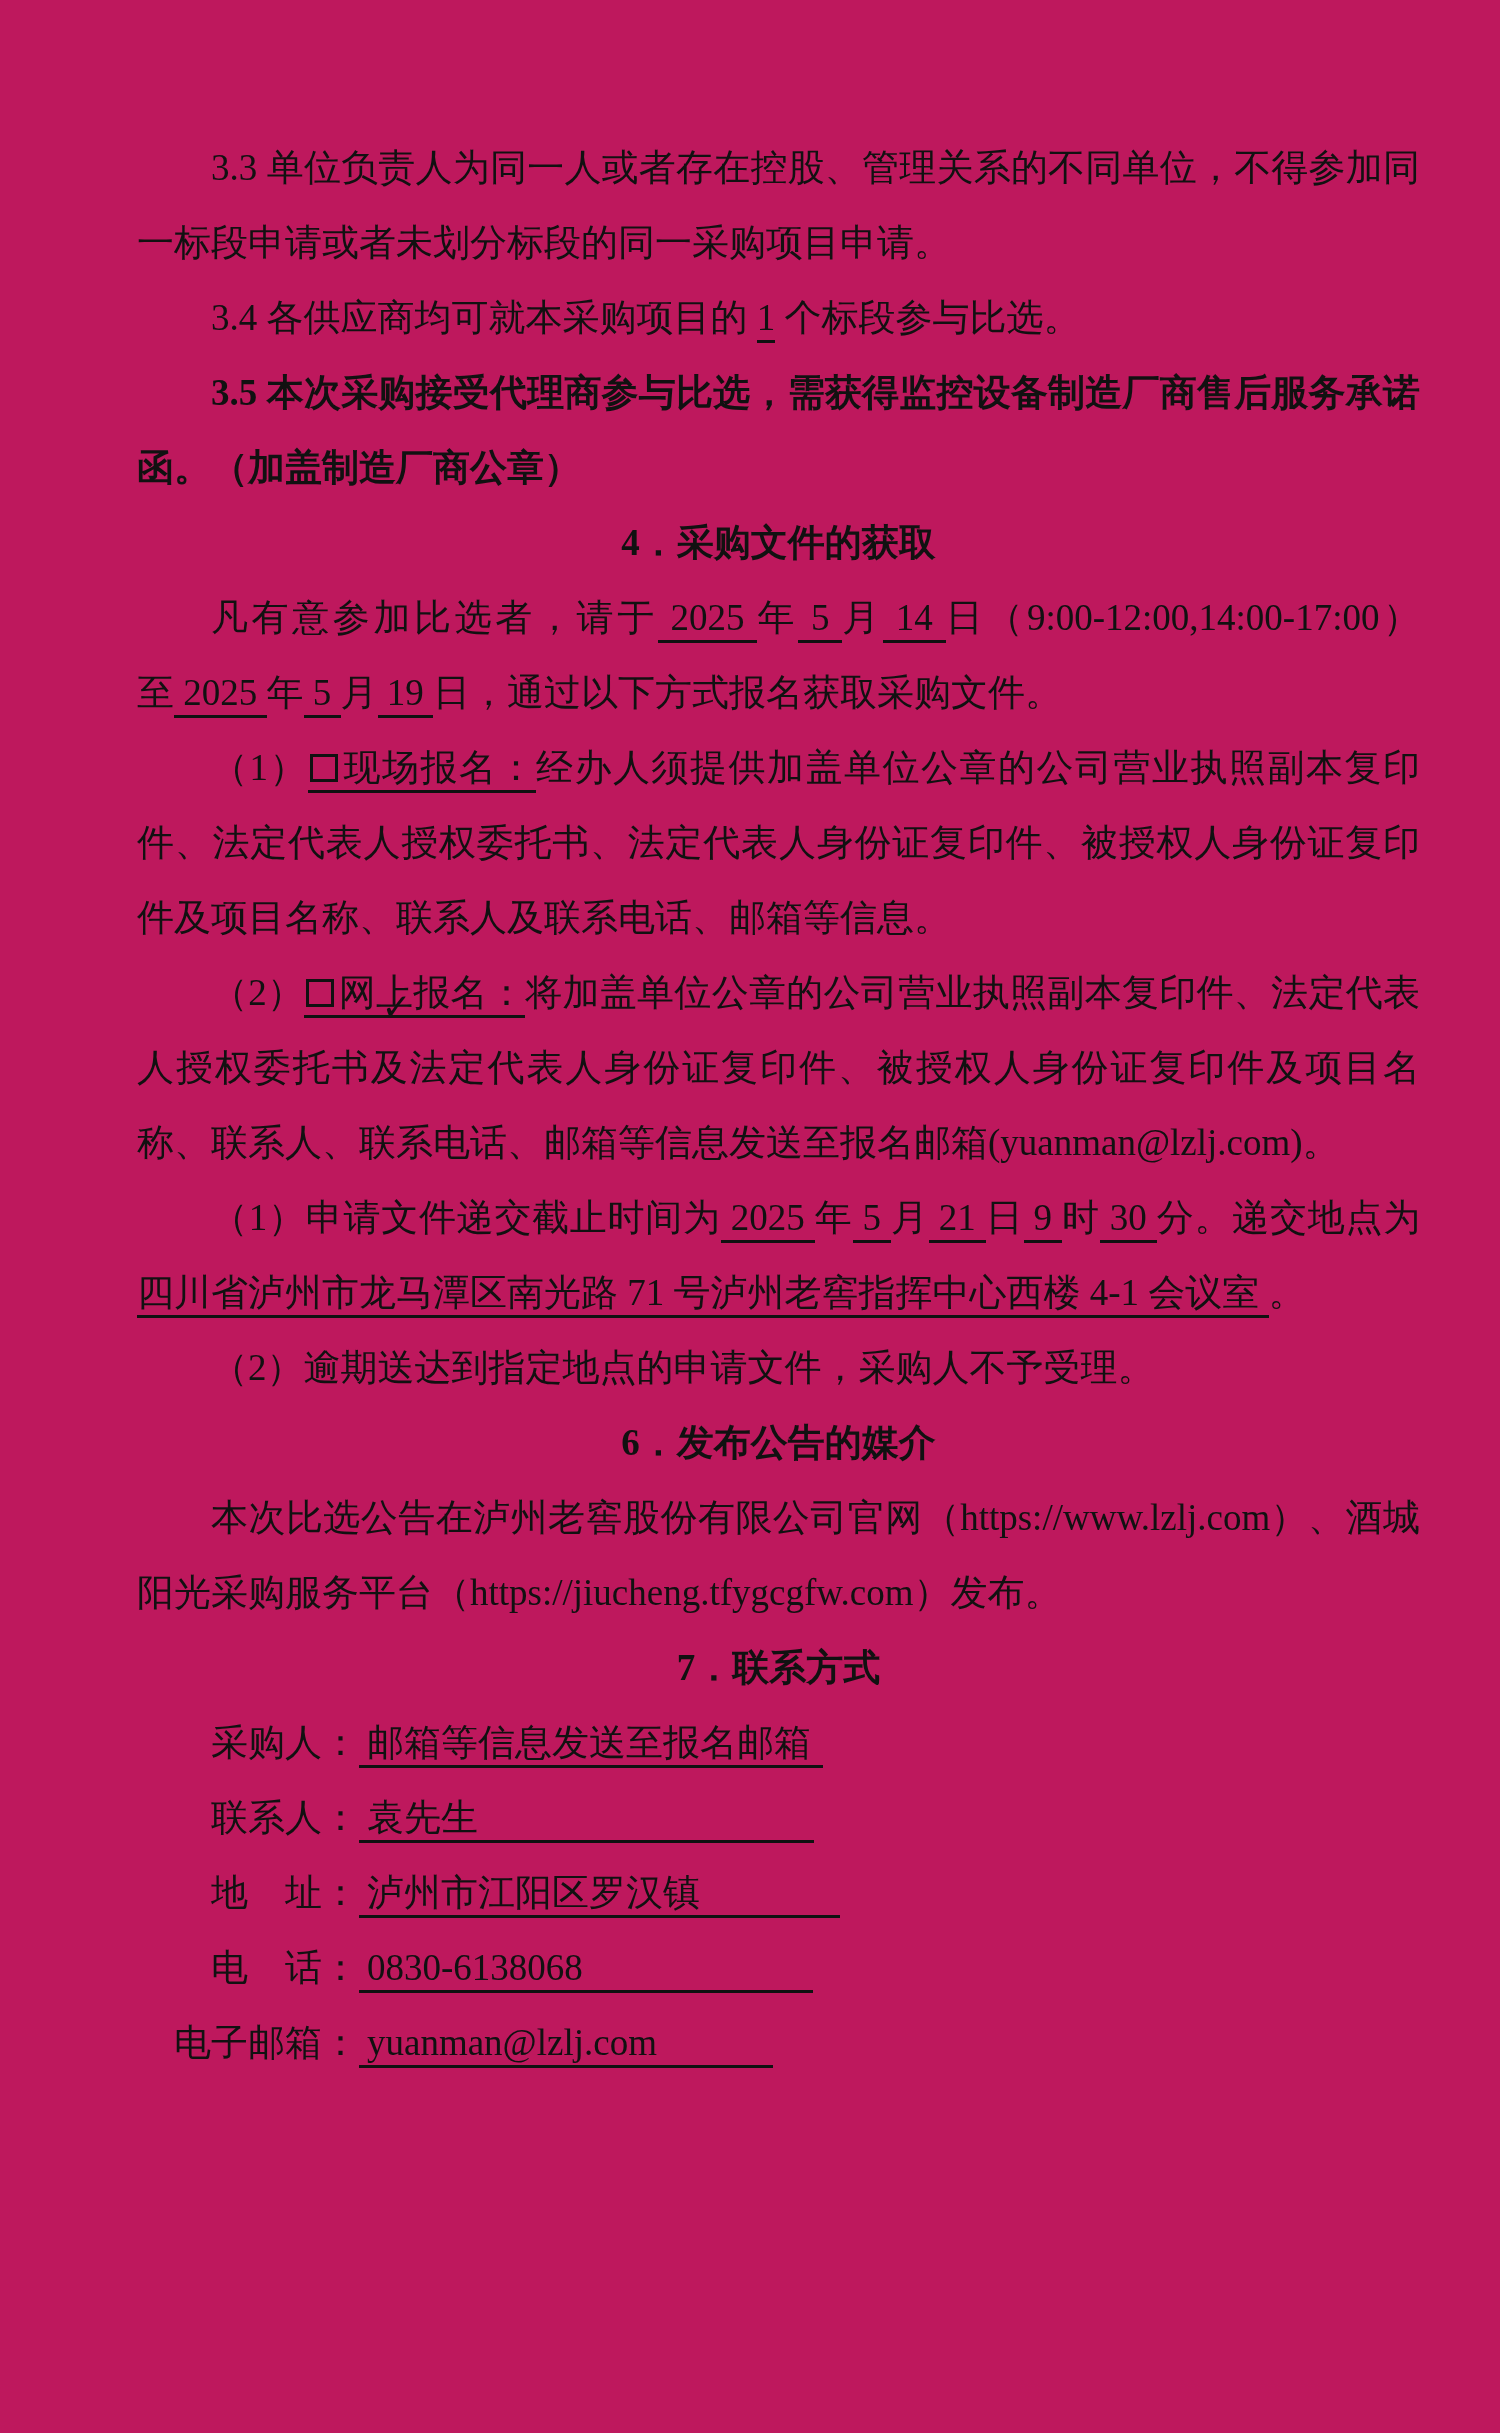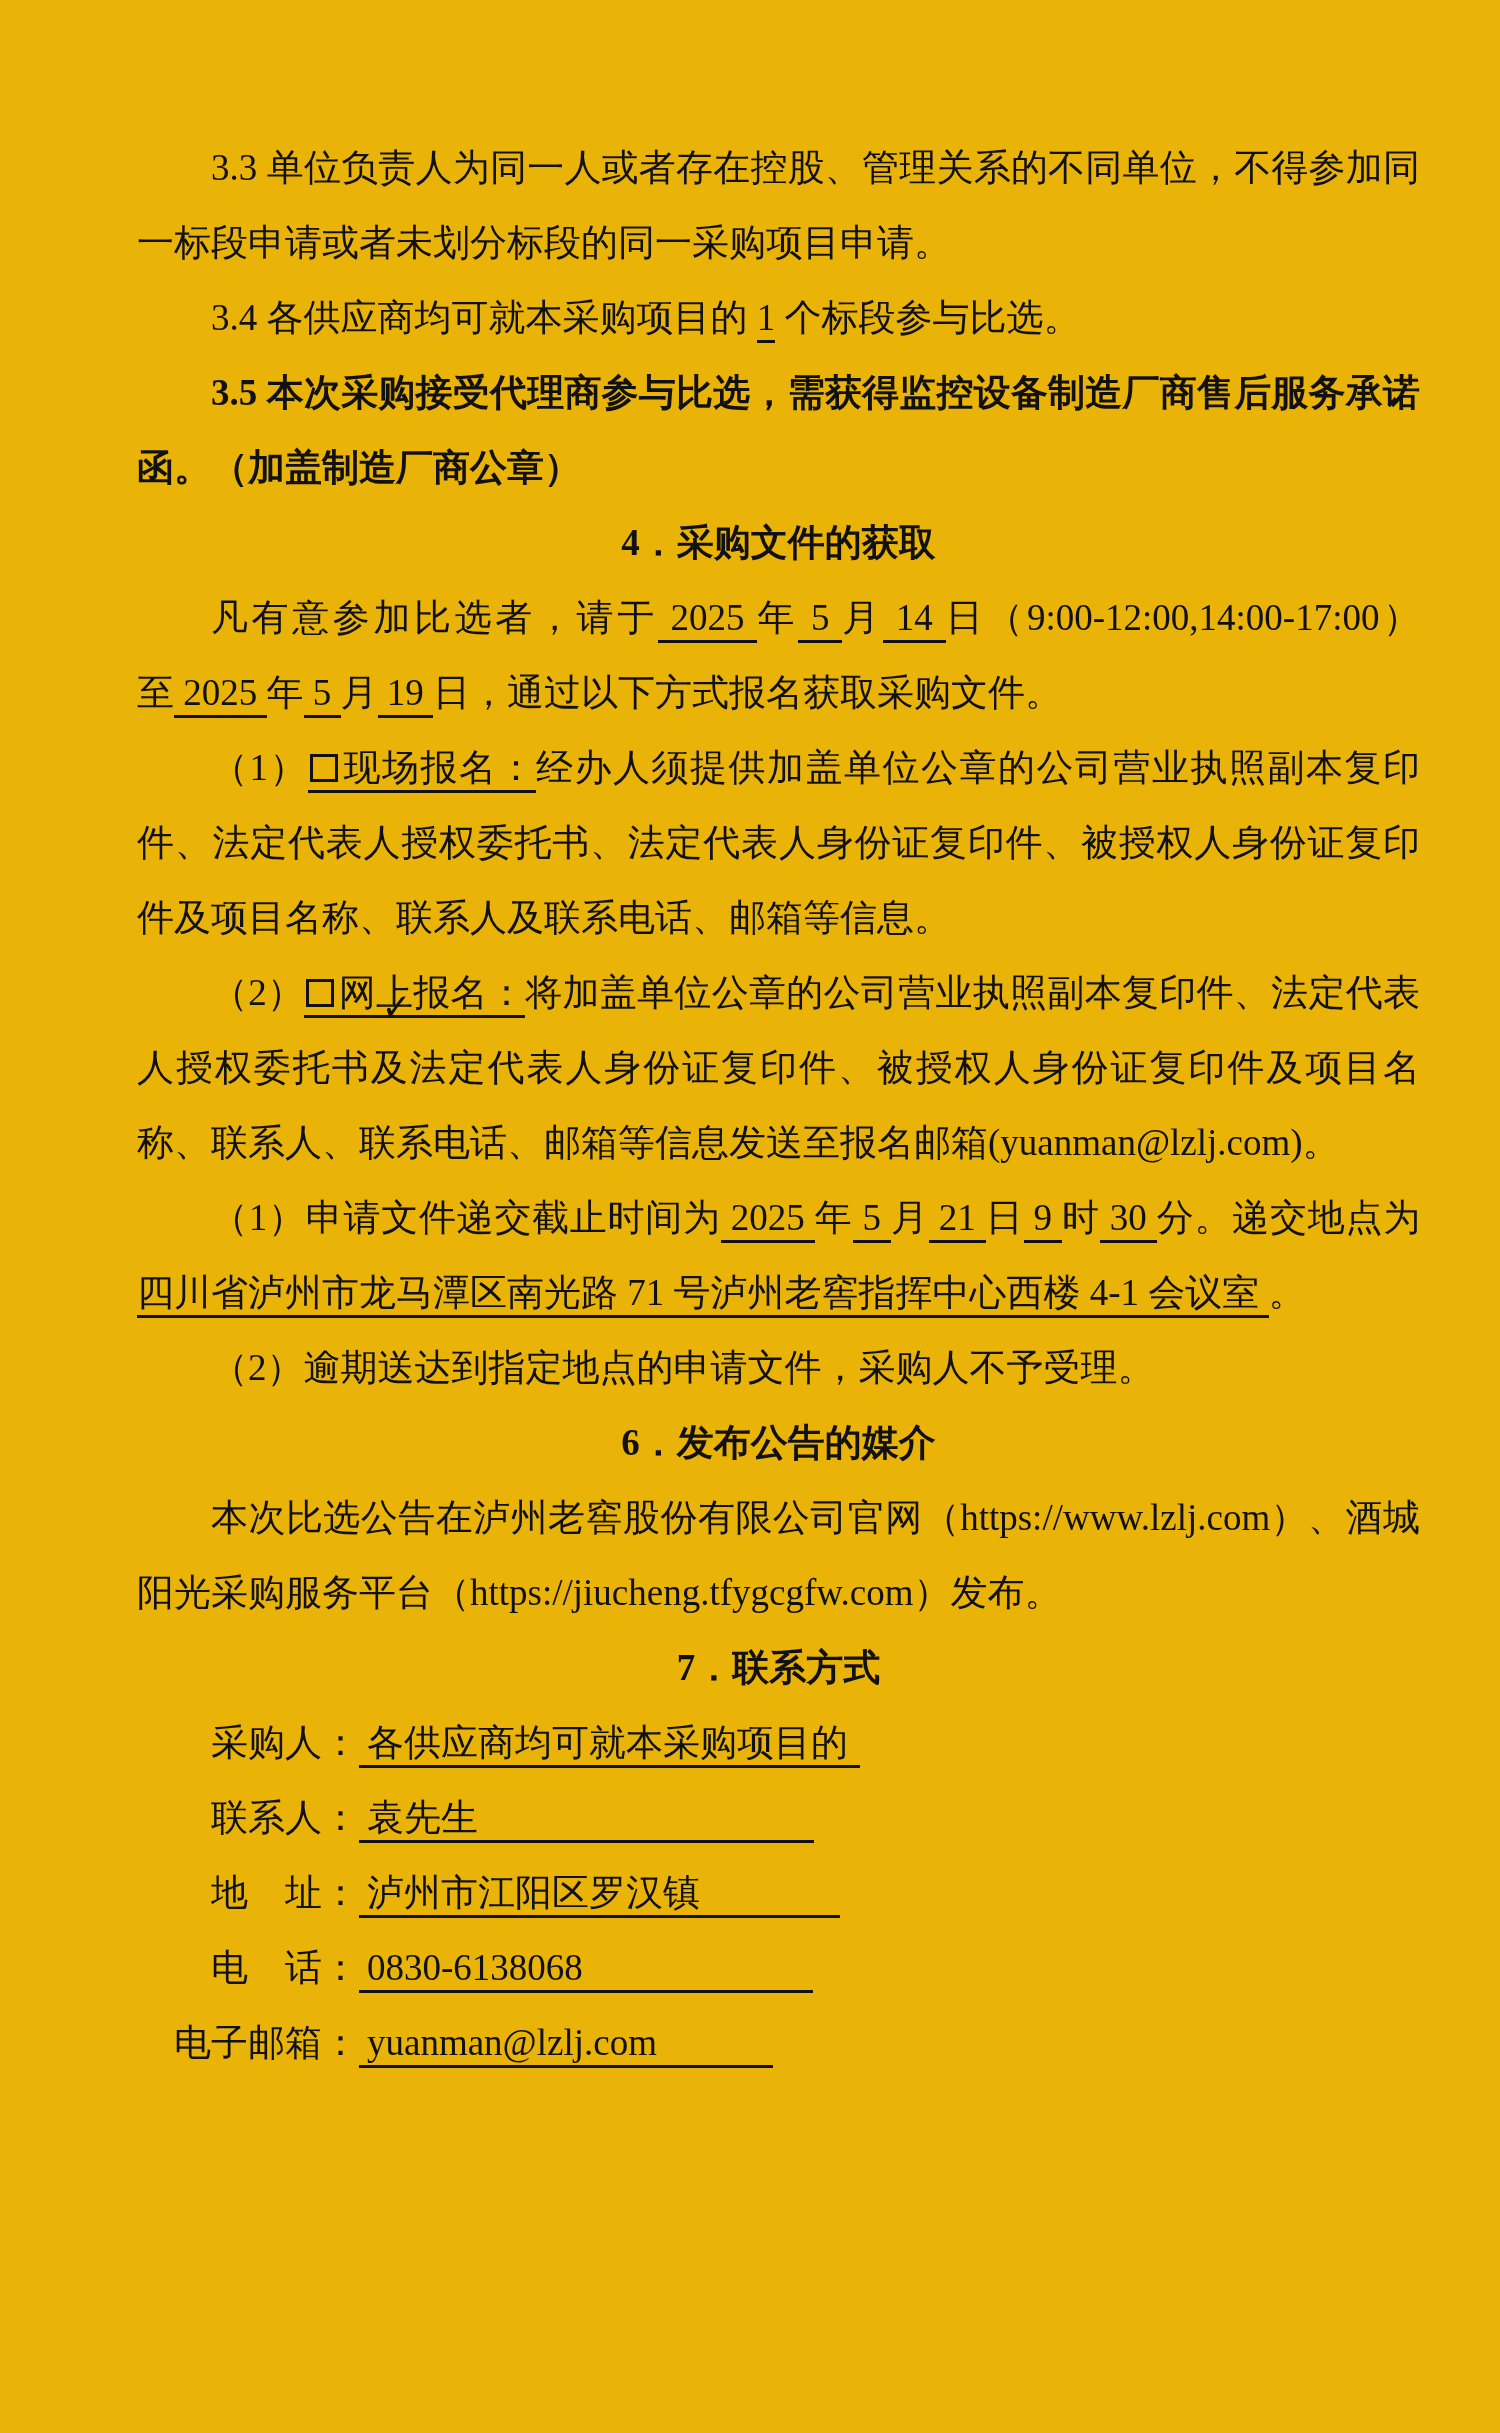--- a/index.html
+++ b/index.html
@@ -1,20 +1,20 @@
 <!DOCTYPE html>
 <html><head>
 <meta charset="utf-8">
 <style>
   html,body{margin:0;padding:0;background:#ffffff;}
   .page{
     position:relative;
     width:1500px;
     height:2433px;
-    background:#eab308;
+    background:#be185d;
     box-sizing:border-box;
     padding:130px 80px 0 137px;
     font-family:"Liberation Serif","DejaVu Serif",serif;
     font-size:37px;
     color:#111111;
     overflow:hidden;
   }
   .para{
     margin:0;
     line-height:75px;
@@ -65,19 +65,19 @@
       <p class="para body bold"><span>3.5 本次采购接受代理商参与比选，需获得监控设备制造厂商售后服务承诺函。（加盖制造厂商公章）</span></p>
       <p class="para heading"><span>4．采购文件的获取</span></p>
       <p class="para body"><span>凡有意参加比选者，请于</span><span class="u">&nbsp;2025&nbsp;</span><span>年</span><span class="u">&nbsp;5&nbsp;</span><span>月</span><span class="u">&nbsp;14&nbsp;</span><span>日（9:00-12:00,14:00-17:00）至</span><span class="u">&nbsp;2025&nbsp;</span><span>年</span><span class="u">&nbsp;5&nbsp;</span><span>月</span><span class="u">&nbsp;19&nbsp;</span><span>日，通过以下方式报名获取采购文件。</span></p>
       <p class="para body"><span>（1）</span><span class="u"><span class="cb"></span></span><span class="u">现场报名：</span><span>经办人须提供加盖单位公章的公司营业执照副本复印件、法定代表人授权委托书、法定代表人身份证复印件、被授权人身份证复印件及项目名称、联系人及联系电话、邮箱等信息。</span></p>
       <p class="para body"><span>（2）</span><span class="u"><span class="cb checked"></span></span><span class="u">网上报名：</span><span>将加盖单位公章的公司营业执照副本复印件、法定代表人授权委托书及法定代表人身份证复印件、被授权人身份证复印件及项目名称、联系人、联系电话、邮箱等信息发送至报名邮箱(yuanman@lzlj.com)。</span></p>
       <p class="para body"><span>（1）申请文件递交截止时间为</span><span class="u">&nbsp;2025&nbsp;</span><span>年</span><span class="u">&nbsp;5&nbsp;</span><span>月</span><span class="u">&nbsp;21&nbsp;</span><span>日</span><span class="u">&nbsp;9&nbsp;</span><span>时</span><span class="u">&nbsp;30&nbsp;</span><span>分。递交地点为</span><span class="u">四川省泸州市龙马潭区南光路 71 号泸州老窖指挥中心西楼 4-1 会议室&nbsp;</span><span>。</span></p>
       <p class="para body"><span>（2）逾期送达到指定地点的申请文件，采购人不予受理。</span></p>
       <p class="para heading"><span>6．发布公告的媒介</span></p>
       <p class="para body"><span>本次比选公告在泸州老窖股份有限公司官网（https://www.lzlj.com）、酒城阳光采购服务平台（https://jiucheng.tfygcgfw.com）发布。</span></p>
       <p class="para heading"><span>7．联系方式</span></p>
-      <p class="para contact"><span>采购人：</span><span class="u" style="padding-left: 8px; padding-right: 12px;">各供应商均可就本采购项目的</span></p>
+      <p class="para contact"><span>采购人：</span><span class="u" style="padding-left: 8px; padding-right: 12px;">邮箱等信息发送至报名邮箱</span></p>
       <p class="para contact"><span>联系人：</span><span class="u" style="padding-left: 8px; padding-right: 336px;">袁先生</span></p>
       <p class="para contact"><span>地　址：</span><span class="u" style="padding-left: 8px; padding-right: 140px;">泸州市江阳区罗汉镇</span></p>
       <p class="para contact"><span>电　话：</span><span class="u" style="padding-left: 8px; padding-right: 230px;">0830-6138068</span></p>
       <p class="para contact email-row"><span>电子邮箱：</span><span class="u" style="padding-left: 8px; padding-right: 116px;">yuanman@lzlj.com</span></p>
     </div>
 </div>
 
 </body></html>

